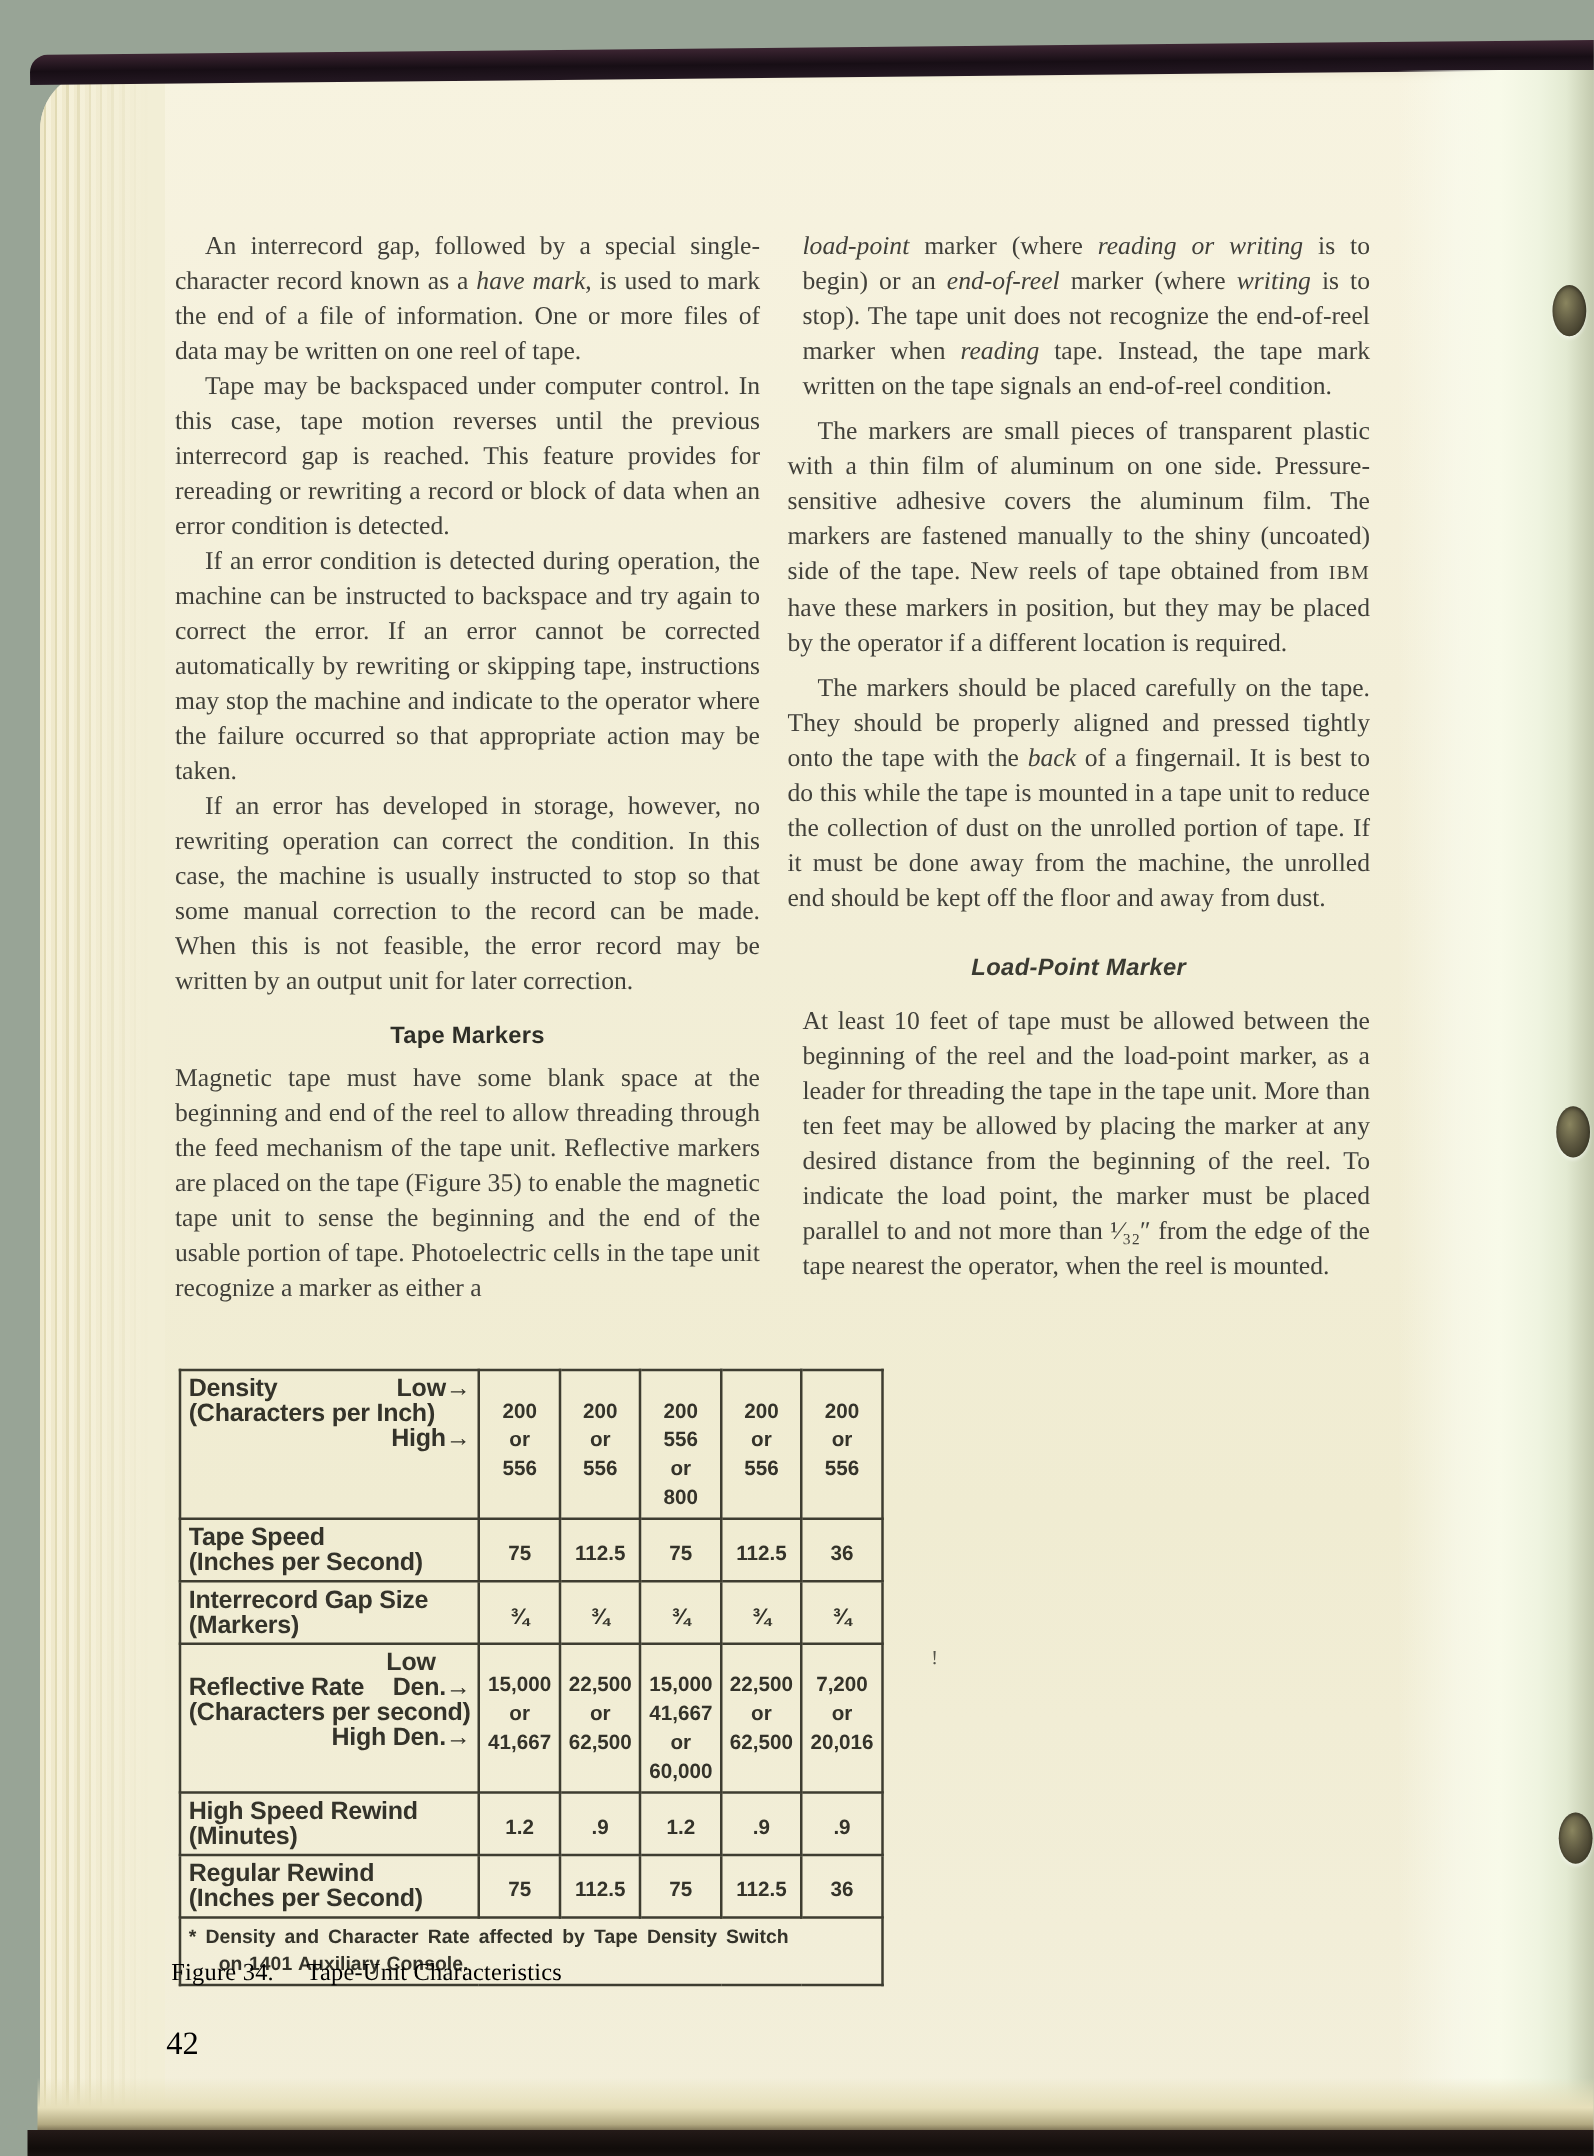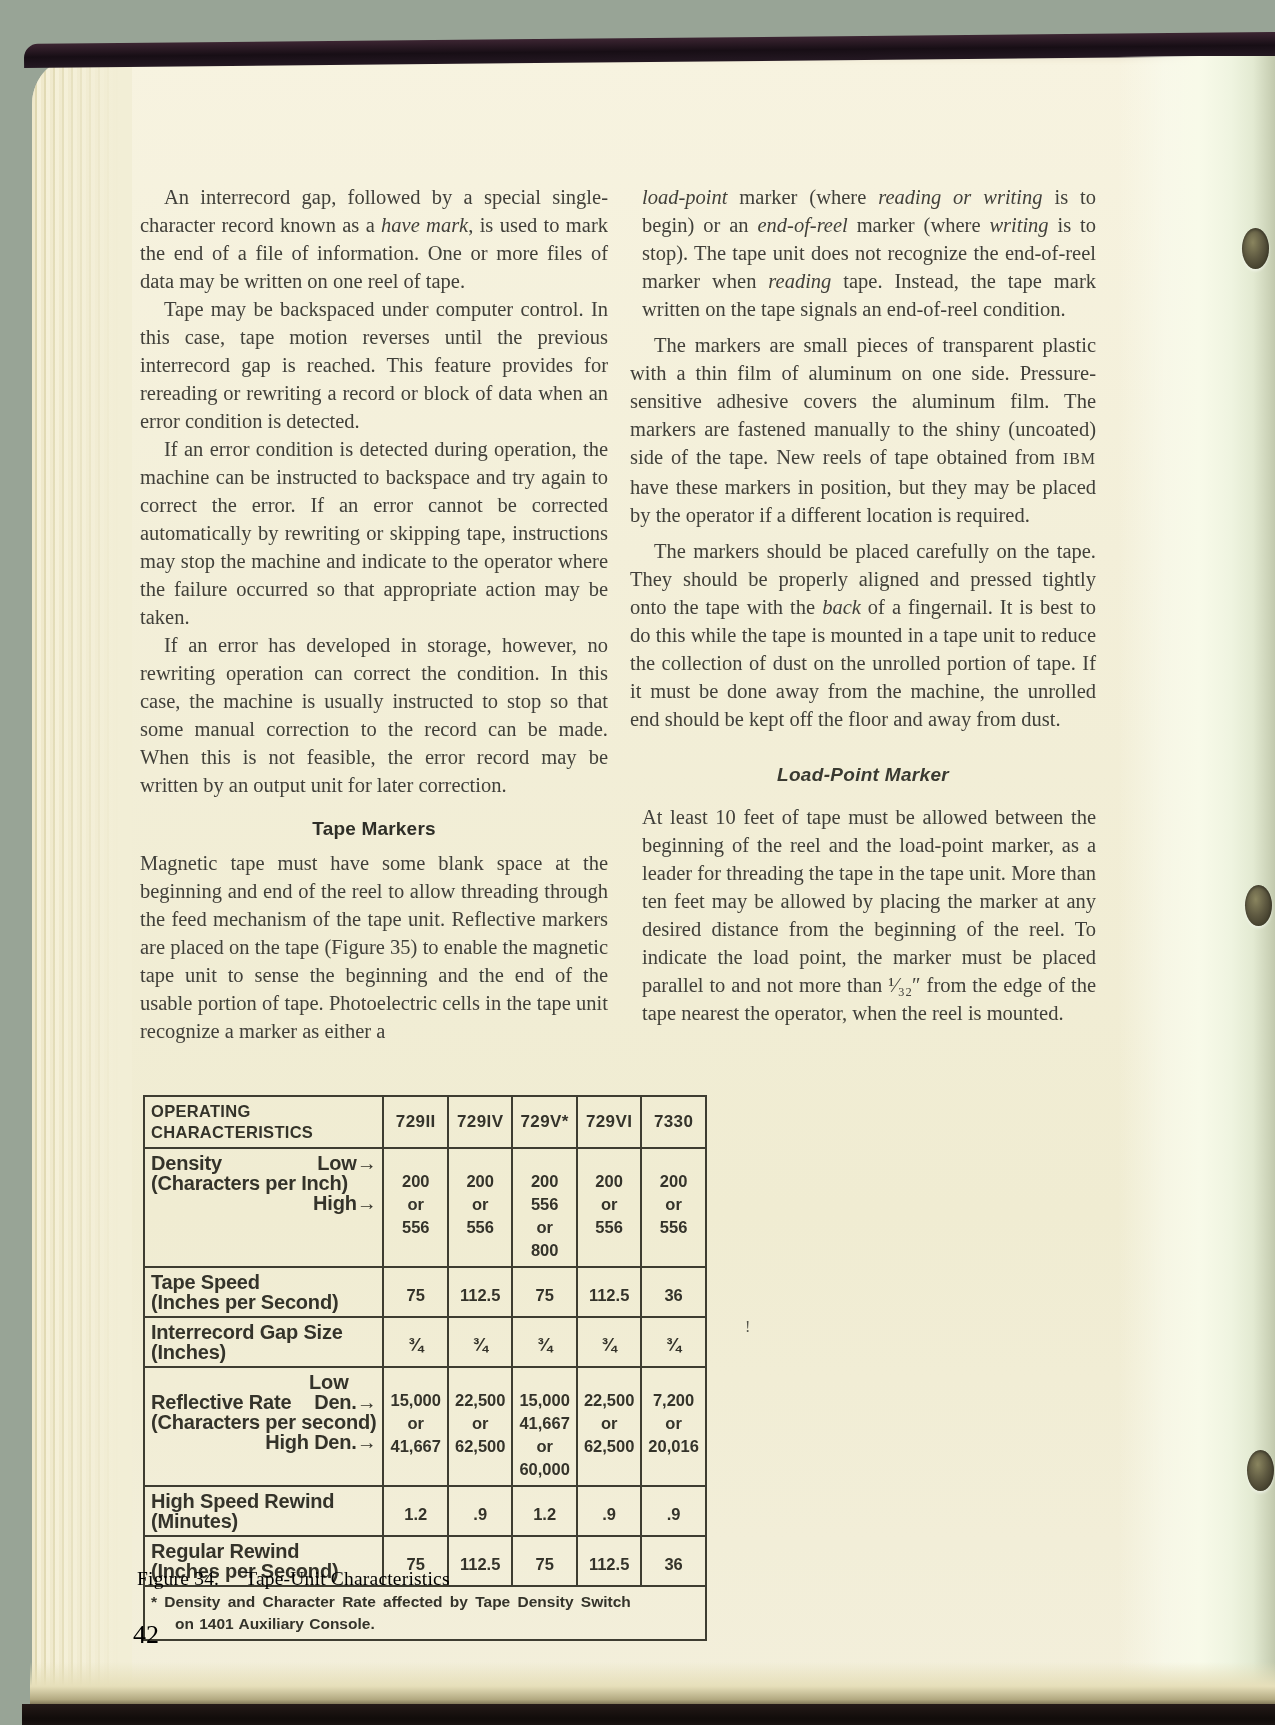--- a/index.html
+++ b/index.html
@@ -150,31 +150,20 @@
   <table class="fig-table">
     <colgroup>
       <col class="c-label">
         <col class="c-val">
         <col class="c-val">
         <col class="c-val">
         <col class="c-val">
         <col class="c-val">
     </colgroup>
     <tbody>
-        <tr class="tr-header">
-          <th class="hdr-label">
-            <div>OPERATING</div>
-            <div>CHARACTERISTICS</div>
-          </th>
-          <th class="hdr-model">729II</th>
-          <th class="hdr-model">729IV</th>
-          <th class="hdr-model">729V*</th>
-          <th class="hdr-model">729VI</th>
-          <th class="hdr-model">7330</th>
-        </tr>
         <tr class="tr-density v-top">
           <td class="lbl">
             <div class="lbl-line">
               <span class="ll">Density</span>
               <span class="lr">Low→</span>
             </div>
             <div class="lbl-line">
               <span class="ll">(Characters per Inch)</span>
               <span class="lr"></span>
             </div>
@@ -237,21 +226,21 @@
             <div>36</div>
           </td>
         </tr>
         <tr class="tr-gap v-bottom">
           <td class="lbl">
             <div class="lbl-line">
               <span class="ll">Interrecord Gap Size</span>
               <span class="lr"></span>
             </div>
             <div class="lbl-line">
-              <span class="ll">(Inches)</span>
+              <span class="ll">(Markers)</span>
               <span class="lr"></span>
             </div>
           </td>
           <td class="val">
             <div>¾</div>
           </td>
           <td class="val">
             <div>¾</div>
           </td>
           <td class="val">

